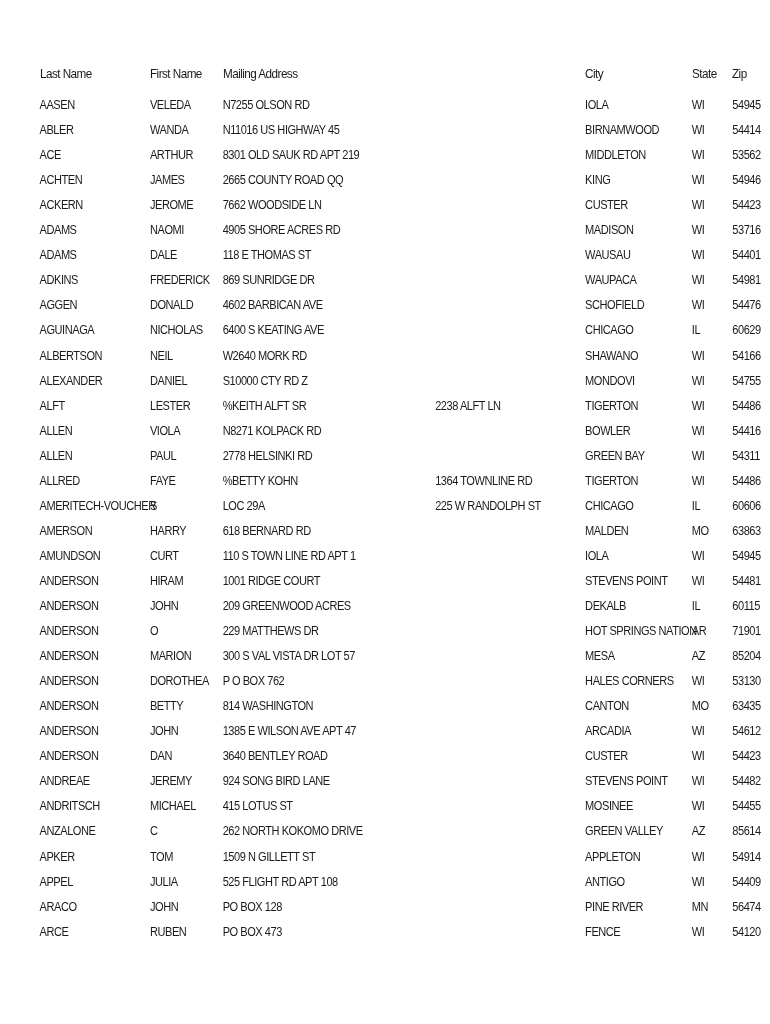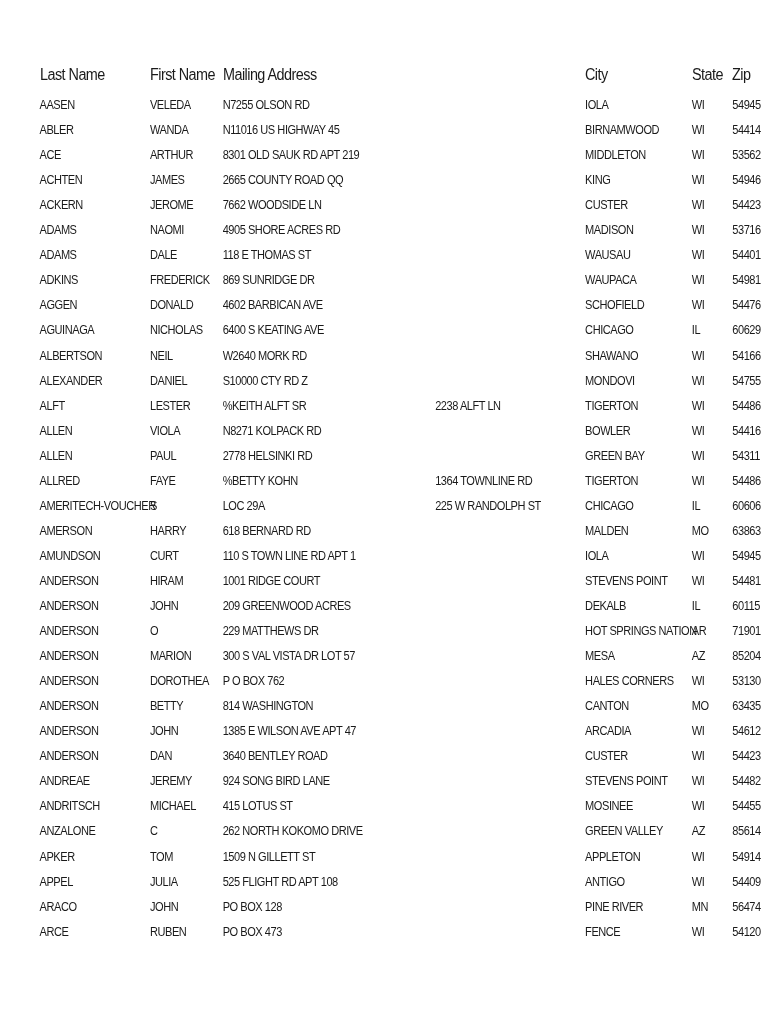--- a/index.html
+++ b/index.html
@@ -3,21 +3,21 @@
   <meta charset="utf-8">
   <style>
     html, body { margin: 0; padding: 0; background: #ffffff; }
     body {
       width: 770px; height: 1024px; position: relative; overflow: hidden;
       font-family: "Liberation Sans Narrow", "Liberation Sans", sans-serif;
       color: #1a1a1a;
     }
     .sheet { position: absolute; left: 0; top: 0; width: 770px; height: 1024px; }
     .hdr, .row { position: absolute; left: 0; width: 770px; white-space: nowrap; }
-    .hdr { top: 66px; height: 24px; font-size: 16px; letter-spacing: -0.6px; }
+    .hdr { top: 66px; height: 24px; font-size: 13px; letter-spacing: -0.6px; }
     .cell { position: absolute; top: 0; display: block; overflow: visible; }
     .row { height: 25px; font-size: 12px; letter-spacing: -0.5px; transform: scaleX(0.92); transform-origin: 0 0; }
     .hdr .cell { transform: scaleX(0.9); transform-origin: 0 0; }
     .c-last { left: 40px; }
     .c-first { left: 150px; }
     .c-addr { left: 223px; }
     .c-addr2 { left: 435px; }
     .c-city { left: 585px; }
     .c-state { left: 692px; }
     .c-zip { left: 732px; }

